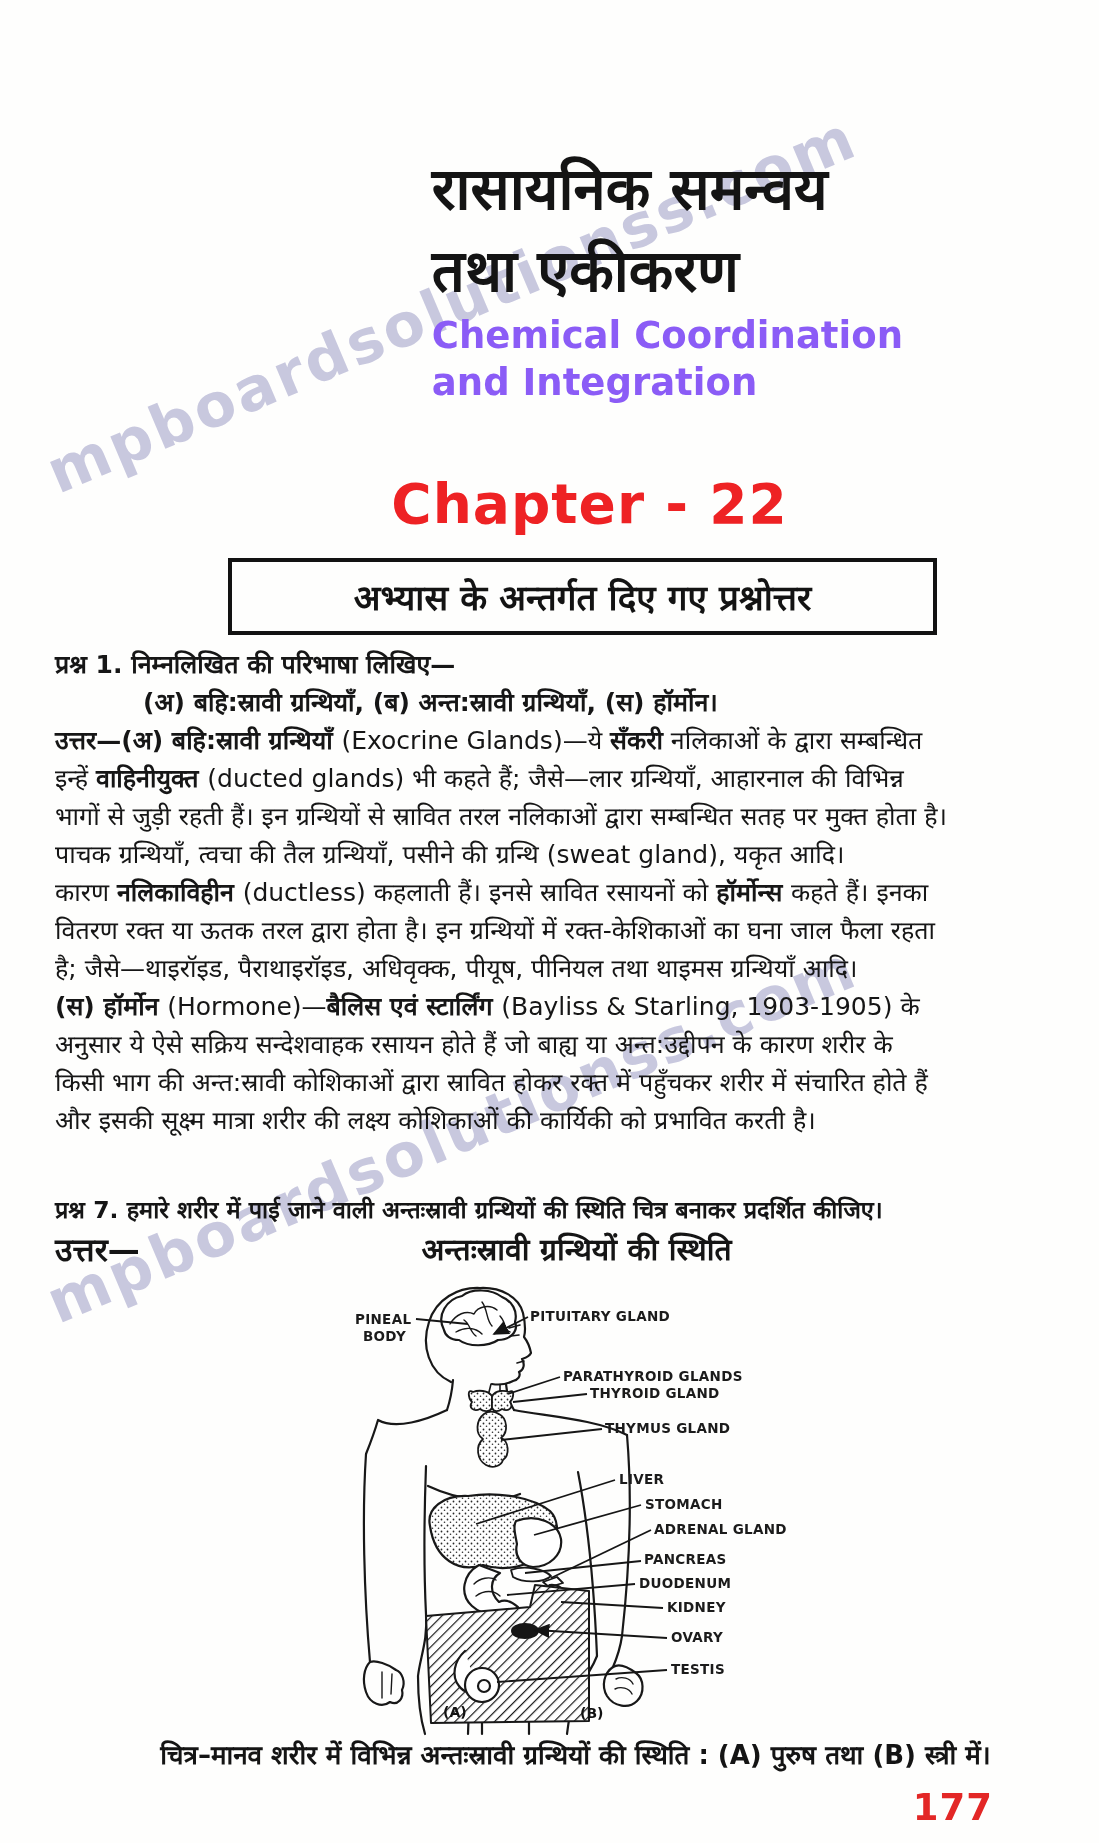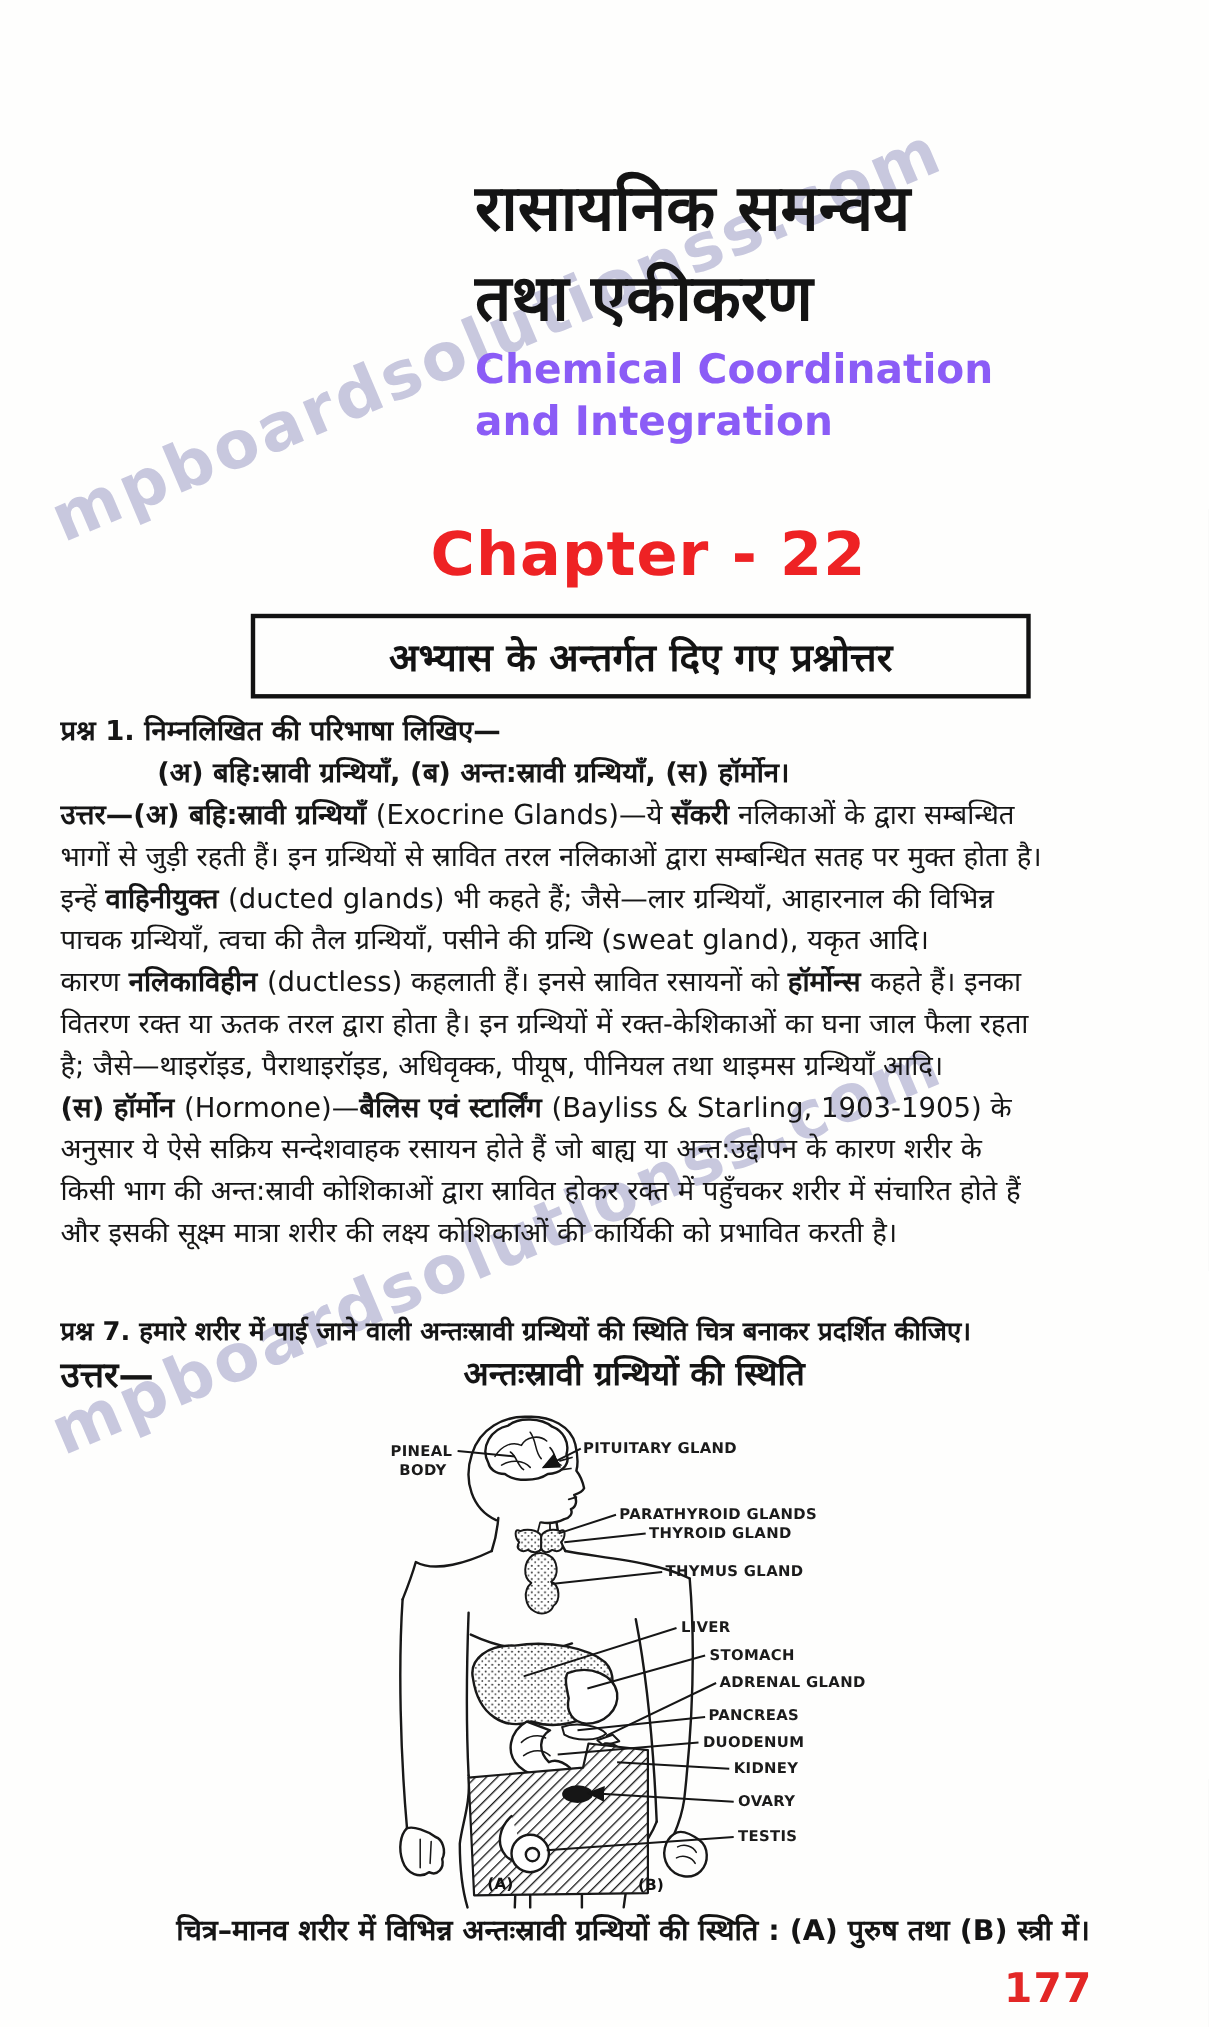--- a/index.html
+++ b/index.html
@@ -82,22 +82,22 @@
   <div class="chapter">Chapter - 22</div>
 
   <div class="section-box">
     <span>अभ्यास के अन्तर्गत दिए गए प्रश्नोत्तर</span>
   </div>
 
   <div class="body-block">
       <div class="line"><span class="b">प्रश्न 1. निम्नलिखित की परिभाषा लिखिए—</span></div>
       <div class="line indent"><span class="b">(अ) बहि:स्रावी ग्रन्थियाँ, (ब) अन्त:स्रावी ग्रन्थियाँ, (स) हॉर्मोन।</span></div>
       <div class="line"><span class="b">उत्तर—(अ) बहि:स्रावी ग्रन्थियाँ </span><span>(Exocrine Glands)—ये </span><span class="b">सँकरी</span><span> नलिकाओं के द्वारा सम्बन्धित</span></div>
+      <div class="line"><span>इन्हें </span><span class="b">वाहिनीयुक्त </span><span>(ducted glands) भी कहते हैं; जैसे—लार ग्रन्थियाँ, आहारनाल की विभिन्न</span></div>
       <div class="line"><span>भागों से जुड़ी रहती हैं। इन ग्रन्थियों से स्रावित तरल नलिकाओं द्वारा सम्बन्धित सतह पर मुक्त होता है।</span></div>
-      <div class="line"><span>इन्हें </span><span class="b">वाहिनीयुक्त </span><span>(ducted glands) भी कहते हैं; जैसे—लार ग्रन्थियाँ, आहारनाल की विभिन्न</span></div>
       <div class="line"><span>पाचक ग्रन्थियाँ, त्वचा की तैल ग्रन्थियाँ, पसीने की ग्रन्थि (sweat gland), यकृत आदि।</span></div>
       <div class="line"><span>कारण </span><span class="b">नलिकाविहीन </span><span>(ductless) कहलाती हैं। इनसे स्रावित रसायनों को </span><span class="b">हॉर्मोन्स </span><span>कहते हैं। इनका</span></div>
       <div class="line"><span>वितरण रक्त या ऊतक तरल द्वारा होता है। इन ग्रन्थियों में रक्त-केशिकाओं का घना जाल फैला रहता</span></div>
       <div class="line"><span>है; जैसे—थाइरॉइड, पैराथाइरॉइड, अधिवृक्क, पीयूष, पीनियल तथा थाइमस ग्रन्थियाँ आदि।</span></div>
       <div class="line"><span class="b">(स) हॉर्मोन </span><span>(Hormone)—</span><span class="b">बैलिस एवं स्टार्लिंग </span><span>(Bayliss &amp; Starling, 1903-1905) के</span></div>
       <div class="line"><span>अनुसार ये ऐसे सक्रिय सन्देशवाहक रसायन होते हैं जो बाह्य या अन्त:उद्दीपन के कारण शरीर के</span></div>
       <div class="line"><span>किसी भाग की अन्त:स्रावी कोशिकाओं द्वारा स्रावित होकर रक्त में पहुँचकर शरीर में संचारित होते हैं</span></div>
       <div class="line"><span>और इसकी सूक्ष्म मात्रा शरीर की लक्ष्य कोशिकाओं की कार्यिकी को प्रभावित करती है।</span></div>
     </div>
 

